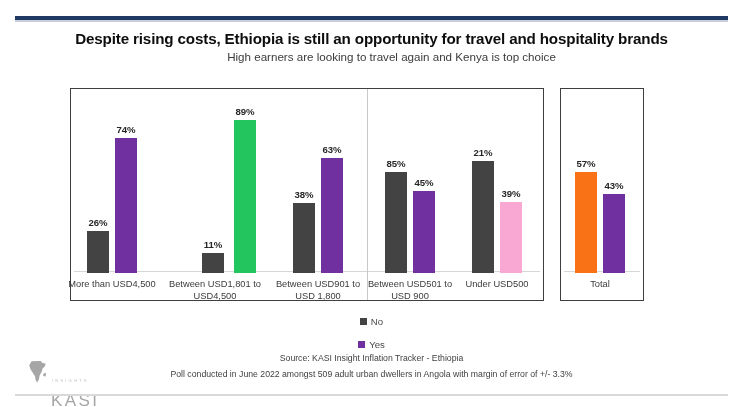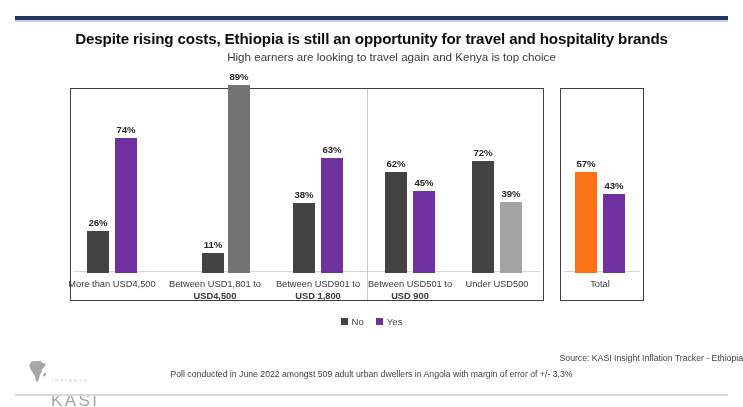--- a/index.html
+++ b/index.html
@@ -134,55 +134,56 @@
     top: 100%;
     left: 50%;
     transform: translateX(-50%);
     margin-top: 6px;
     font-size: 9.3px;
     line-height: 11.5px;
     color: #3b3b3b;
     text-align: center;
     white-space: nowrap;
   }
-  .cat-label .l2 { display: block; font-weight: bold; }
+  .cat-label .l2 { display: block; }
 
   
   #legend {
     position: absolute;
     left: 0;
     top: 316px;
     width: 743px;
     display: flex;
     justify-content: center;
     align-items: center;
     gap: 12px;
     font-size: 9.6px;
     color: #4a4a4a;
+    flex-direction: column;
   }
   .legend-item {
     display: flex;
     align-items: center;
     gap: 4px;
   }
   .legend-swatch {
     width: 7px;
     height: 7px;
     display: inline-block;
   }
   .legend-swatch.no  { background: #434343; }
   .legend-swatch.yes { background: #7030a0; }
 
   
   #footer-source {
     position: absolute;
     left: 0;
     top: 353px;
     width: 743px;
-    text-align: right;
+    text-align: center;
     font-size: 8.7px;
     color: #3f3f3f;
     white-space: nowrap;
   }
   #footer-note {
     position: absolute;
     left: 0;
     top: 369px;
     width: 743px;
     text-align: center;
@@ -266,48 +267,48 @@
       </div>
       <div class="bar yes" style="left: 28px; height: 135.42px; background: rgb(112, 48, 160);">
         <span class="bar-value">74%</span>
       </div>
       <span class="cat-label"><span>More than USD4,500</span></span>
     </div>
     <div class="group" style="left: 190px; width: 50px; bottom: 134px; height: 183px;">
       <div class="bar no" style="left: 12px; height: 20.13px; background: rgb(67, 67, 67);">
         <span class="bar-value">11%</span>
       </div>
-      <div class="bar yes" style="left: 38px; height: 188px; background: #737373;">
+      <div class="bar yes" style="left: 44px; height: 153px; background: #22c55e;">
         <span class="bar-value">89%</span>
       </div>
       <span class="cat-label"><span>Between USD1,801 to</span><span class="l2">USD4,500</span></span>
     </div>
     <div class="group" style="left: 293px; width: 50px; bottom: 134px; height: 183px;">
       <div class="bar no" style="left: 0px; height: 69.54px; background: rgb(67, 67, 67);">
         <span class="bar-value">38%</span>
       </div>
       <div class="bar yes" style="left: 28px; height: 115.29px; background: rgb(112, 48, 160); text-decoration: underline;">
         <span class="bar-value">63%</span>
       </div>
       <span class="cat-label"><span>Between USD901 to</span><span class="l2">USD 1,800</span></span>
     </div>
     <div class="group" style="left: 385px; width: 50px; bottom: 134px; height: 183px;">
       <div class="bar no" style="left: 0px; height: 100.65px; background: rgb(67, 67, 67);">
-        <span class="bar-value">62%</span>
+        <span class="bar-value">85%</span>
       </div>
       <div class="bar yes" style="left: 28px; height: 82.35px; background: rgb(112, 48, 160);">
         <span class="bar-value">45%</span>
       </div>
       <span class="cat-label"><span>Between USD501 to</span><span class="l2">USD 900</span></span>
     </div>
     <div class="group" style="left: 472px; width: 50px; bottom: 134px; height: 183px;">
       <div class="bar no" style="left: 0px; height: 111.63px; background: rgb(67, 67, 67);">
-        <span class="bar-value">72%</span>
-      </div>
-      <div class="bar yes" style="left: 28px; height: 71.37px; background: #a3a3a3;">
+        <span class="bar-value">21%</span>
+      </div>
+      <div class="bar yes" style="left: 28px; height: 71.37px; background: #f9a8d4;">
         <span class="bar-value">39%</span>
       </div>
       <span class="cat-label"><span>Under USD500</span></span>
     </div>
     <div class="group" style="left: 575px; width: 50px; bottom: 134px; height: 183px;">
       <div class="bar no" style="left: 0px; height: 101px; background: #f97316;">
         <span class="bar-value">57%</span>
       </div>
       <div class="bar yes" style="left: 28px; height: 78.69px; background: rgb(112, 48, 160);">
         <span class="bar-value">43%</span>

